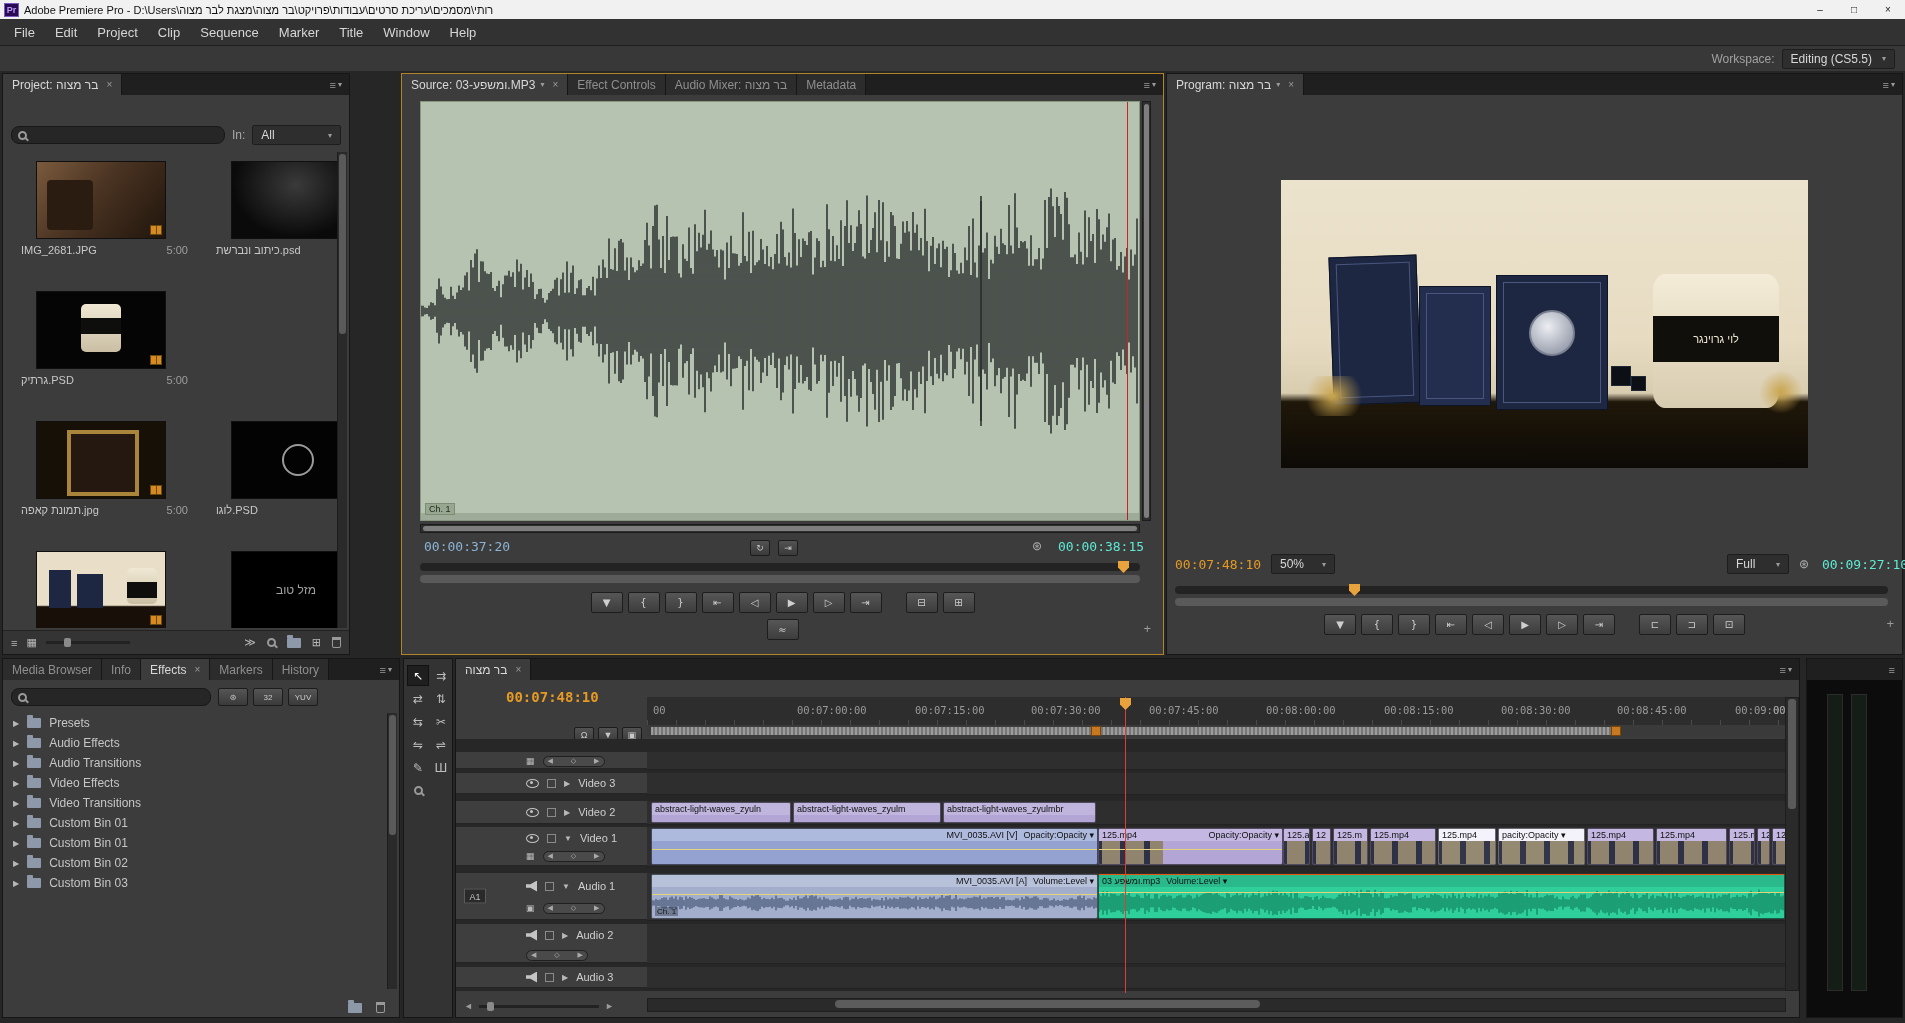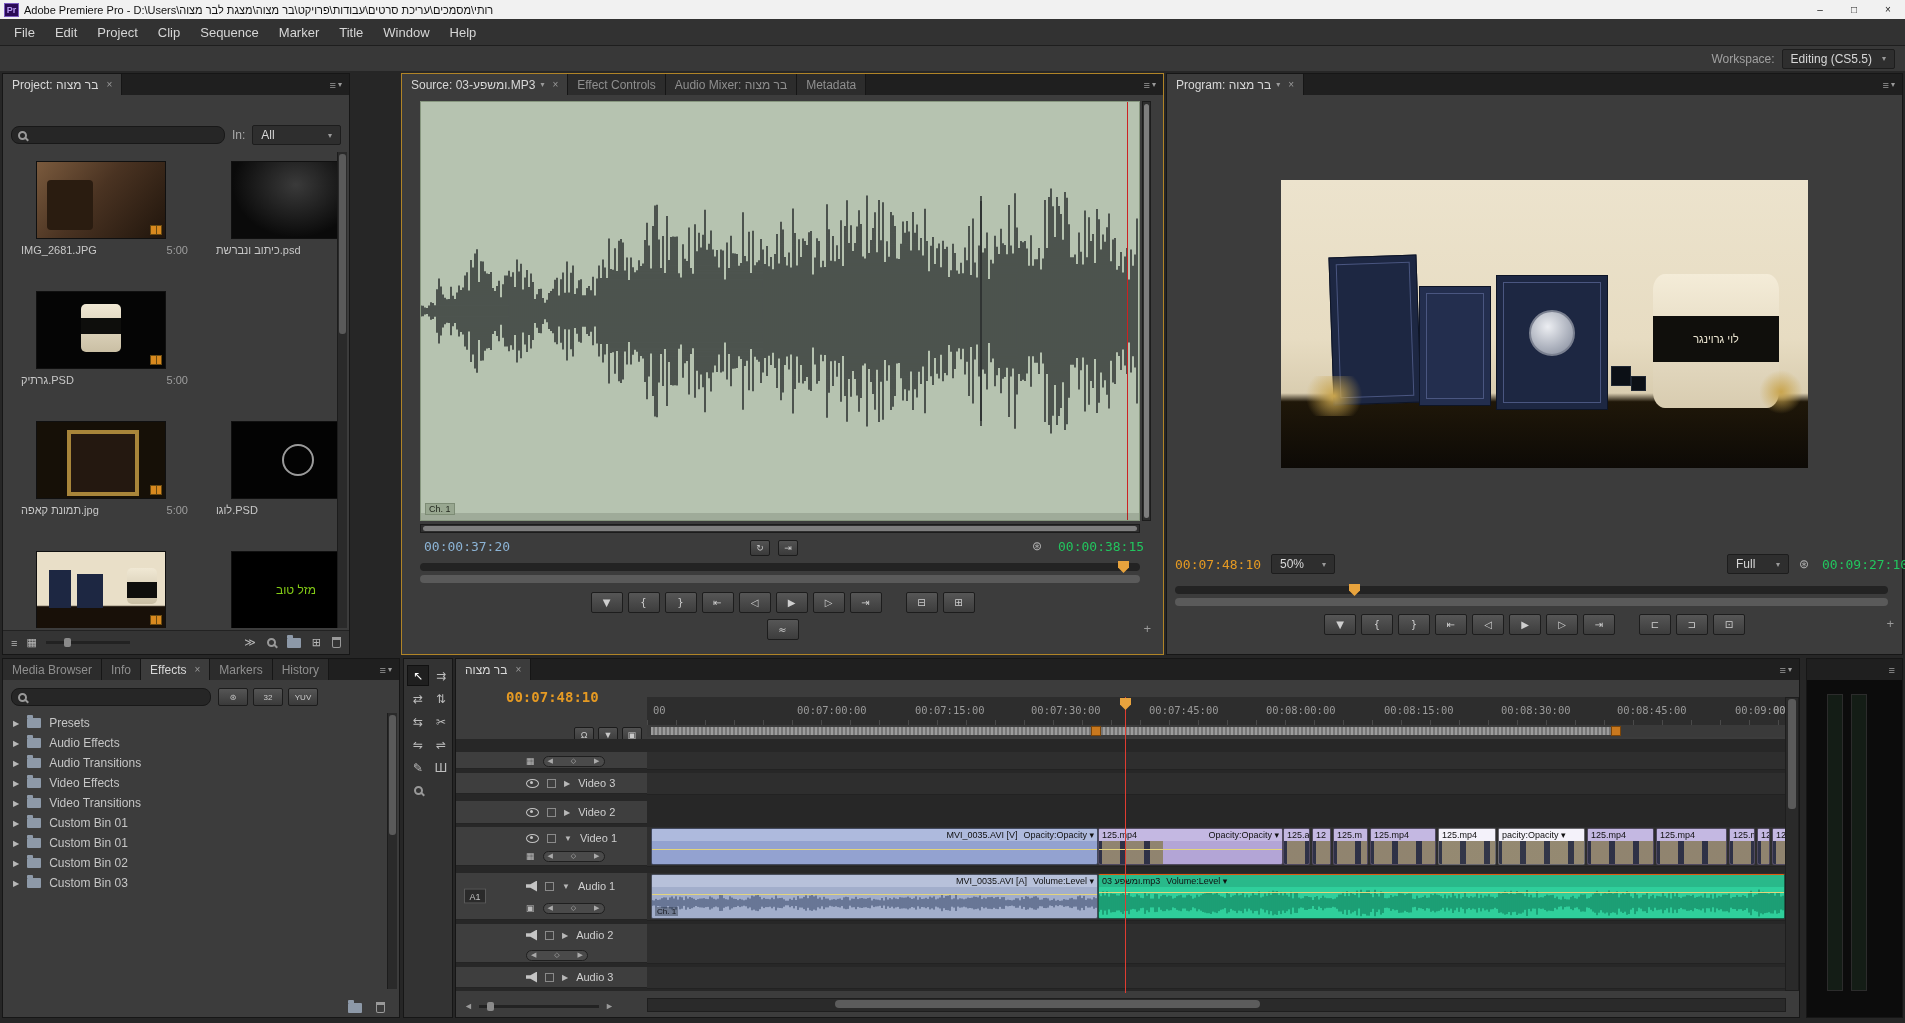--- a/index.html
+++ b/index.html
@@ -66,36 +66,36 @@
   .th-psd-dark{background:radial-gradient(ellipse at 50% 30%,#3a3a3a 0%,#0a0a0a 70%)}
   .th-box{background:#050505}
   .th-audio{background:#060606}
   .wavestrip{position:absolute;left:4px;right:4px;top:30%;height:40%;background:repeating-linear-gradient(90deg,#2fae4a 0 1px,#083311 1px 3px)}
   .selline{position:absolute;left:0;right:0;bottom:0;height:3px;background:#c87d2a}
   .th-framed{background:#161007}
   .frame{position:absolute;left:30px;top:8px;width:64px;height:58px;border:4px solid #a8853a;background:#241810}
   .th-logo{background:#030303}
   .logodot{position:absolute;left:50px;top:22px;width:28px;height:28px;border:2px solid #9a9a9a;border-radius:50%}
   .th-title{background:#000;display:flex;align-items:center;justify-content:center}
-  .titletxt{color:#84cc16;font-size:12px}
+  .titletxt{color:#a3a3a3;font-size:12px}
   .mini-box{position:absolute;right:10px;top:12px;width:40px;height:48px;background:linear-gradient(#f0e8d4,#cabfa4);border-radius:5px}
   .mini-band{position:absolute;left:0;right:0;top:14px;height:16px;background:#0e0e0c}
   .mini-scene{position:absolute;inset:0;background:linear-gradient(180deg,#e9dfc8 0 70%,#181008 72% 100%)}
   .mini-card{position:absolute;background:#1d2742}
   
   #p-source{left:401px;top:73px;width:763px;height:582px;border:1px solid #b08427}
   #wavearea{position:absolute;left:18px;top:27px;width:720px;height:420px;background:#b6c3b0;border:1px solid #87977f;box-sizing:border-box}
   #wavearea svg{position:absolute;inset:0}
   .src-red{position:absolute;top:0;bottom:0;width:1px;background:#cc2222}
   .chtag{position:absolute;left:4px;bottom:5px;background:#98a790;color:#23291f;font-size:9px;padding:0 3px;border:1px solid #7d8c75}
   .wave-bottombar{position:absolute;left:0;right:0;bottom:0;height:7px;background:rgba(20,30,16,.14)}
   .slimbar{position:absolute;background:#2e2e2e;border:1px solid #1c1c1c;box-sizing:border-box}
   .slimthumb{position:absolute;background:#7e7e7e;border-radius:3px}
   .tc-cur{color:#8cb4d6;font-size:13px}
-  .tc-dur{color:#22c55e;font-size:13px}
+  .tc-dur{color:#5eead4;font-size:13px}
   .tc-orange{color:#e59a23;font-size:13px}
   .scrub{position:absolute;height:8px;background:#232323;border-radius:4px}
   .viewbar{position:absolute;height:8px;background:#5a5a5a;border-radius:4px}
   .transport{position:absolute;left:0;right:0;display:flex;justify-content:center;align-items:center;gap:5px}
   .plusbtn{position:absolute;color:#9a9a9a;font-size:13px}
   
   #p-program{left:1166px;top:73px;width:737px;height:582px}
   #vidframe{position:absolute;left:114px;top:106px;width:527px;height:288px;background:#000;overflow:hidden}
   #scene{position:absolute;inset:0;background:linear-gradient(180deg,#ece3cd 0%,#e7dcc2 55%,#d9cdb0 74%,#1f1709 77%,#0d0a06 100%)}
   .card{position:absolute;background:#1d2742;border:1px solid #0e1526}
@@ -658,20 +658,31 @@
           <div class="trk-line" style="top:1px;left:70px">
             <span class="i-spk"></span>
             <span class="i-box"></span>
             <span class="tri">▶</span>
             <span class="trk-name">Audio 3</span>
           </div>
         </div>
 
         <div class="trk-c" style="top:13px;height:17px" id="row-mini"></div>
         <div class="trk-c" style="top:34px;height:21px" id="row-v3"></div>
+        <div class="trk-c" style="top:62px;height:23px" id="row-v2">
+            <div class="clip v2clip" style="left: 4px; width: 140px; top: 1px; bottom: 1px;">
+              <div class="ct">abstract-light-waves_zyuln</div>
+            </div>
+            <div class="clip v2clip" style="left: 146px; width: 148px; top: 1px; bottom: 1px;">
+              <div class="ct">abstract-light-waves_zyulm</div>
+            </div>
+            <div class="clip v2clip" style="left: 296px; width: 153px; top: 1px; bottom: 1px;">
+              <div class="ct">abstract-light-waves_zyulmbr</div>
+            </div>
+          </div>
         <div class="trk-c" style="top:88px;height:39px" id="row-v1">
             <div class="clip mvi-v" style="left: 4px; width: 447px; top: 1px; bottom: 1px;">
               <div class="ct">
                 <span>MVI_0035.AVI [V]</span>
                 <span>Opacity:Opacity ▾</span>
               </div>
               <div class="oline" style="top: 58%;"></div>
             </div>
             <div class="clip c125" style="left: 451px; width: 185px; top: 1px; bottom: 1px;">
               <div class="ct">

